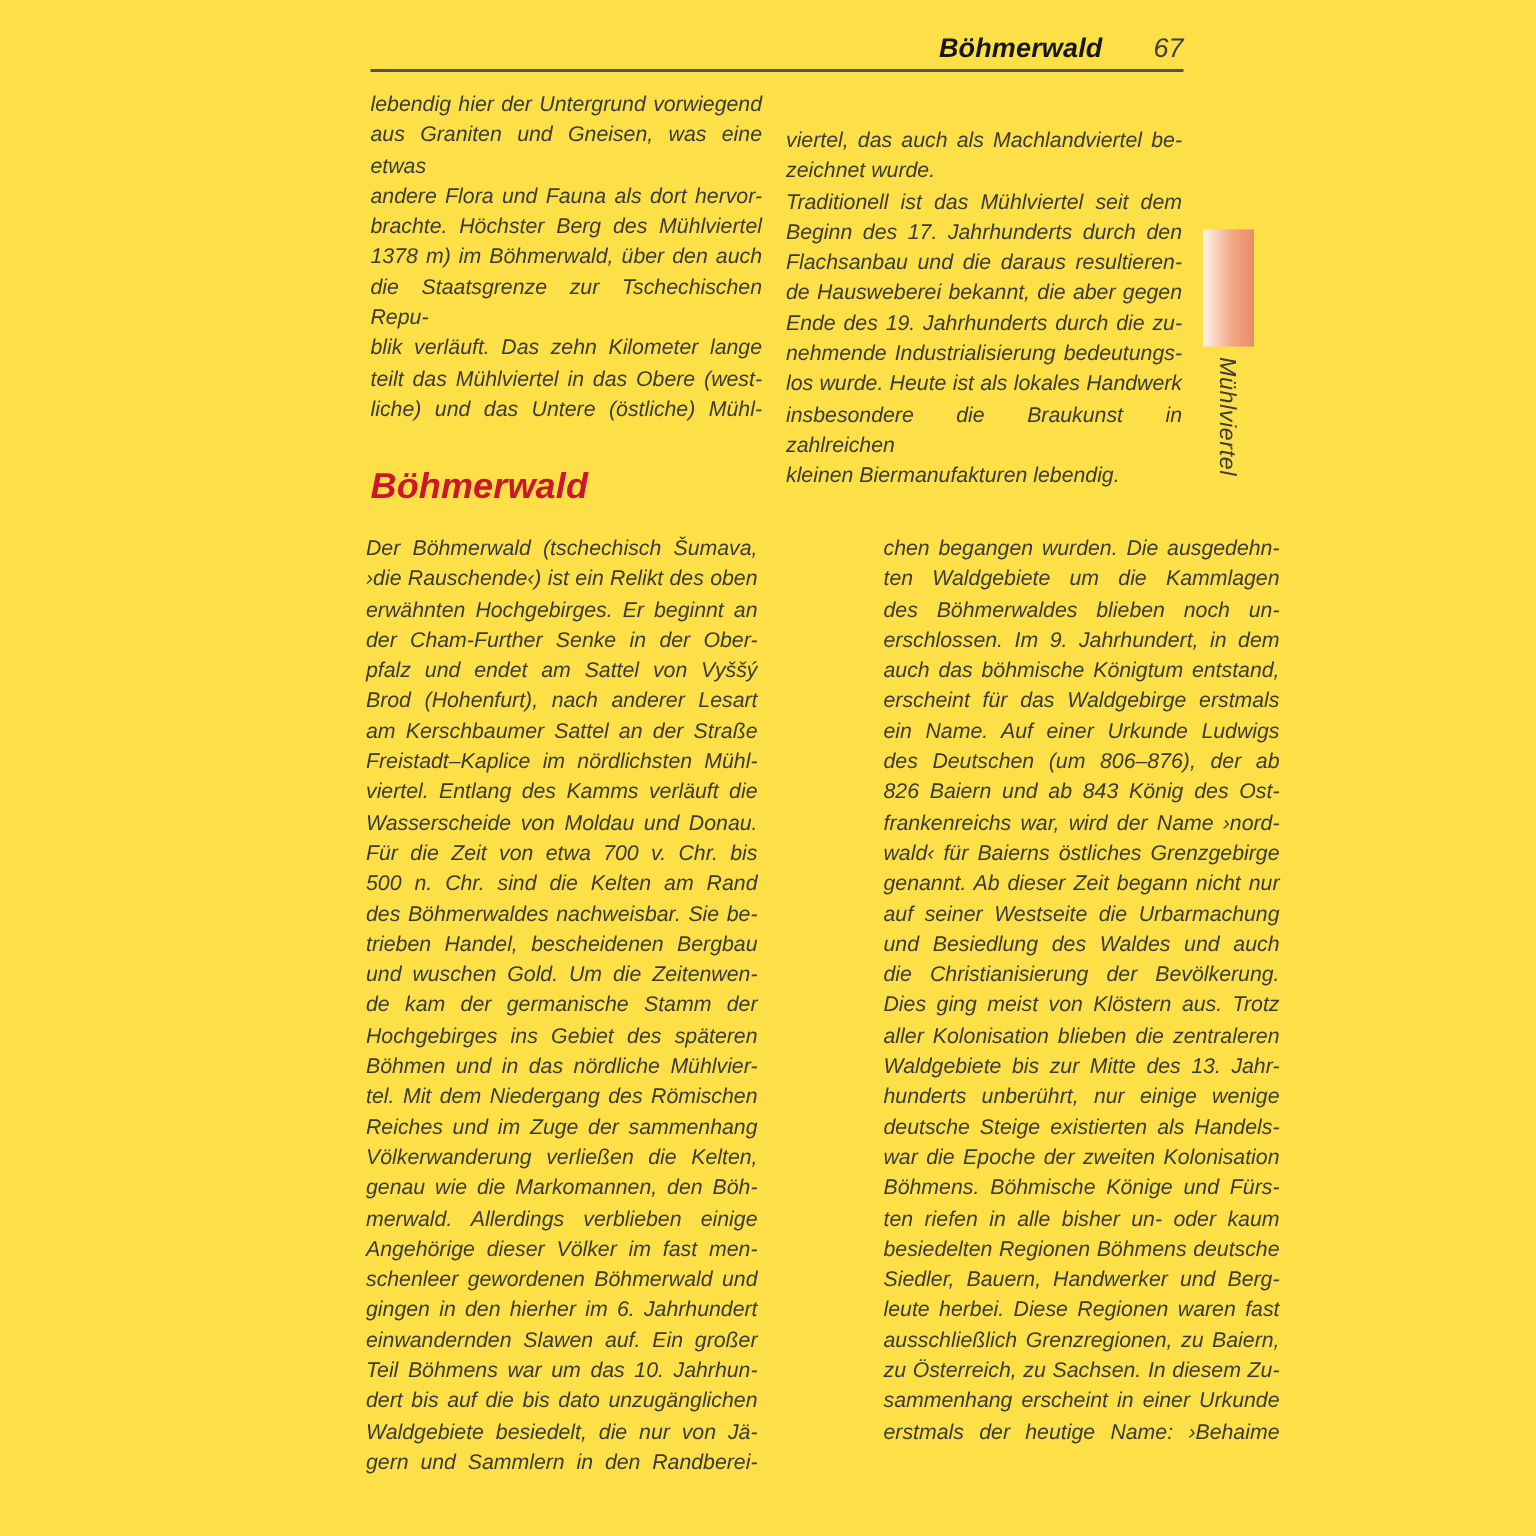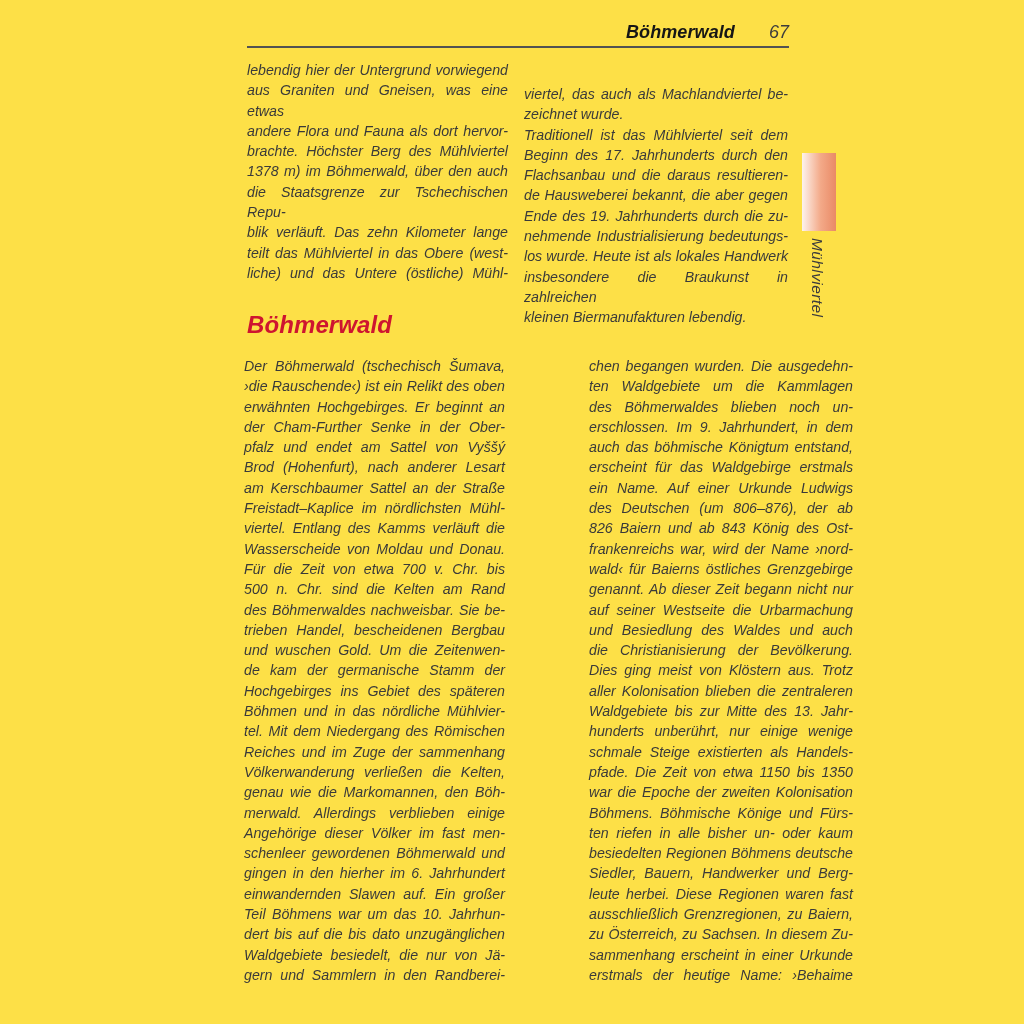--- a/index.html
+++ b/index.html
@@ -163,22 +163,21 @@
       <div class="line">frankenreichs war, wird der Name ›nord-</div>
       <div class="line">wald‹ für Baierns östliches Grenzgebirge</div>
       <div class="line">genannt. Ab dieser Zeit begann nicht nur</div>
       <div class="line">auf seiner Westseite die Urbarmachung</div>
       <div class="line">und Besiedlung des Waldes und auch</div>
       <div class="line">die Christianisierung der Bevölkerung.</div>
       <div class="line">Dies ging meist von Klöstern aus. Trotz</div>
       <div class="line">aller Kolonisation blieben die zentraleren</div>
       <div class="line">Waldgebiete bis zur Mitte des 13. Jahr-</div>
       <div class="line">hunderts unberührt, nur einige wenige</div>
-      <div class="line">schmale Steige existierten als Handels-</div>
-      <div class="line">pfade. Die Zeit von etwa 1150 bis 1350</div>
+      <div class="line">deutsche Steige existierten als Handels-</div>
       <div class="line">war die Epoche der zweiten Kolonisation</div>
       <div class="line">Böhmens. Böhmische Könige und Fürs-</div>
       <div class="line">ten riefen in alle bisher un- oder kaum</div>
       <div class="line">besiedelten Regionen Böhmens deutsche</div>
       <div class="line">Siedler, Bauern, Handwerker und Berg-</div>
       <div class="line">leute herbei. Diese Regionen waren fast</div>
       <div class="line">ausschließlich Grenzregionen, zu Baiern,</div>
       <div class="line">zu Österreich, zu Sachsen. In diesem Zu-</div>
       <div class="line">sammenhang erscheint in einer Urkunde</div>
       <div class="line">erstmals der heutige Name: ›Behaime</div>

